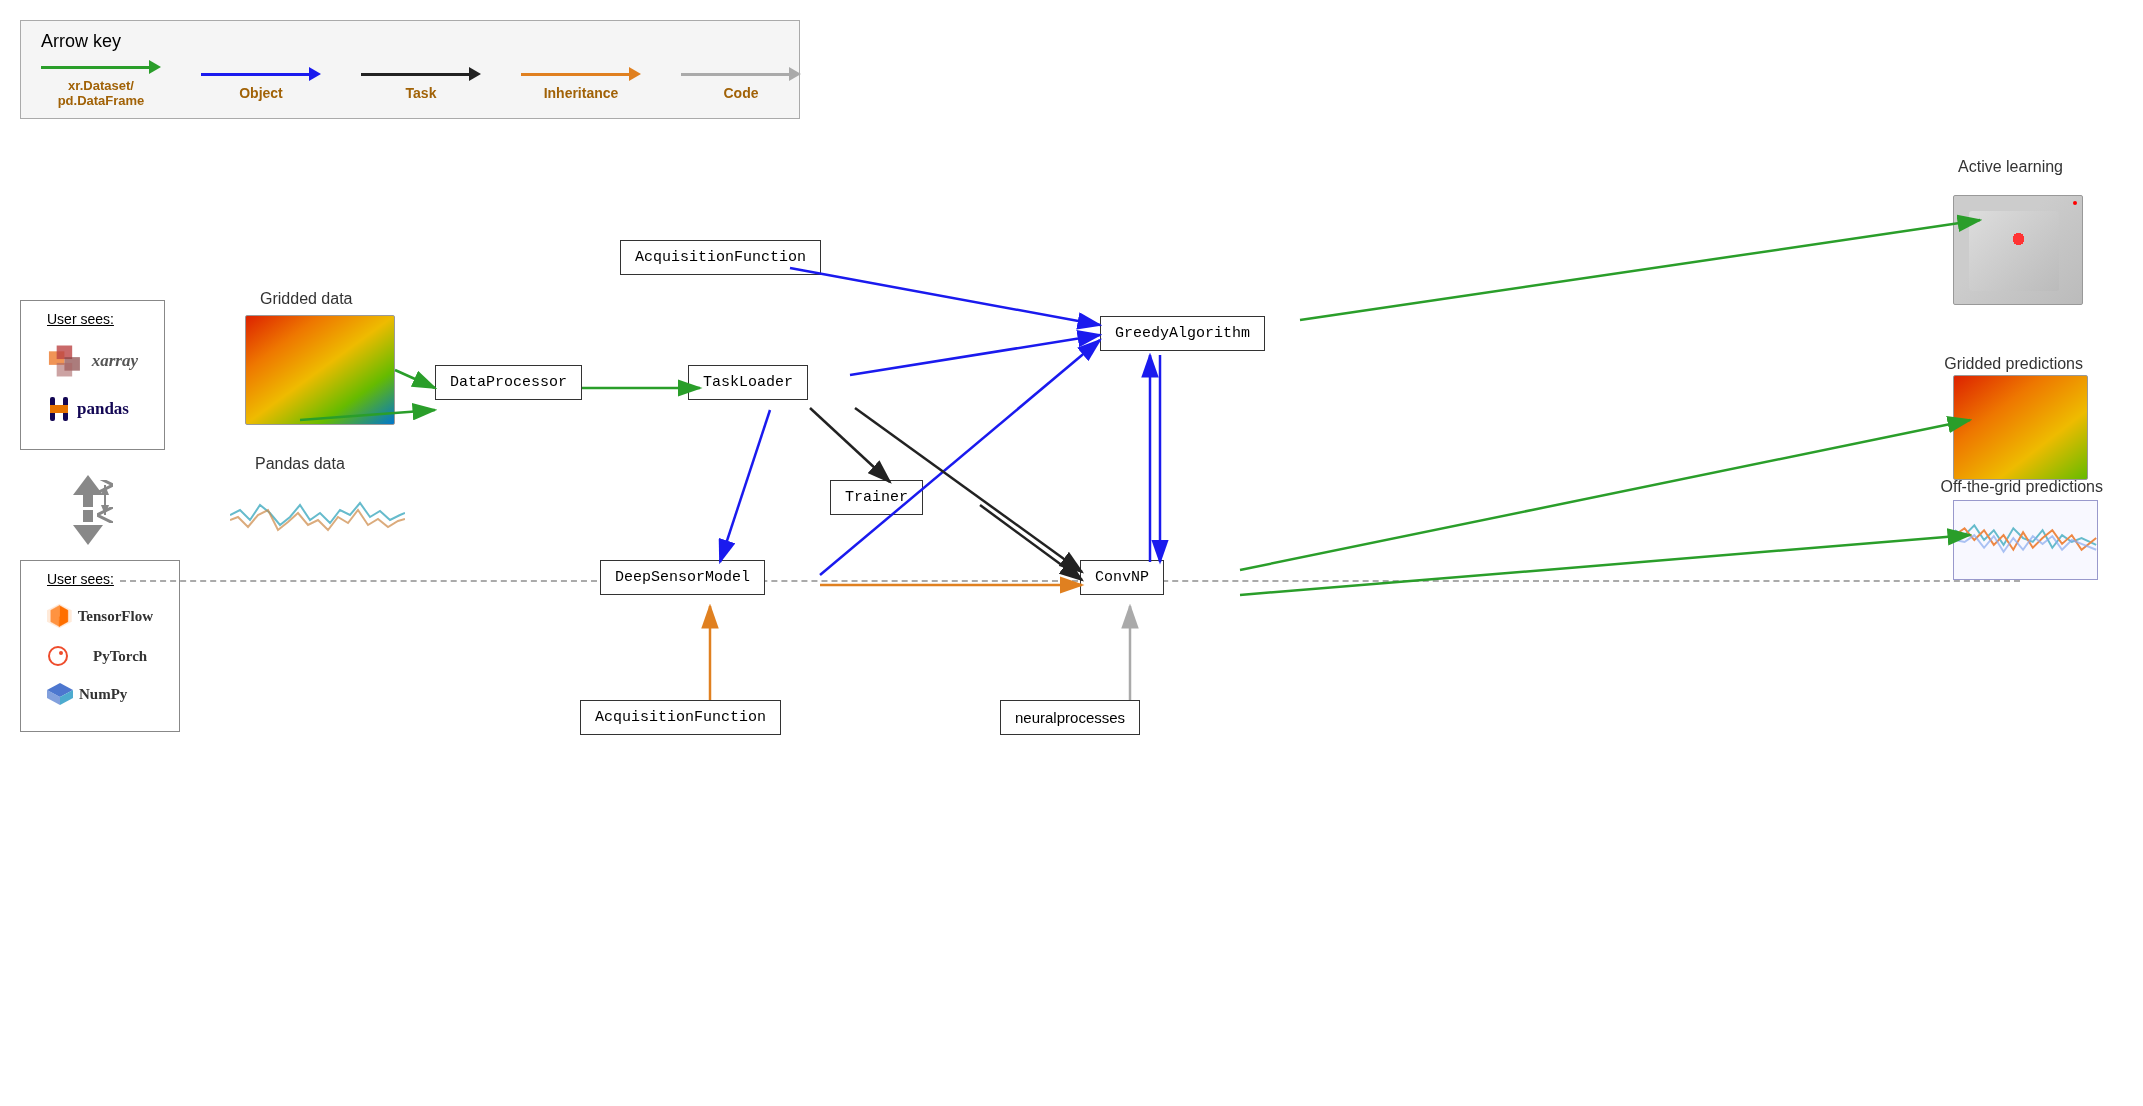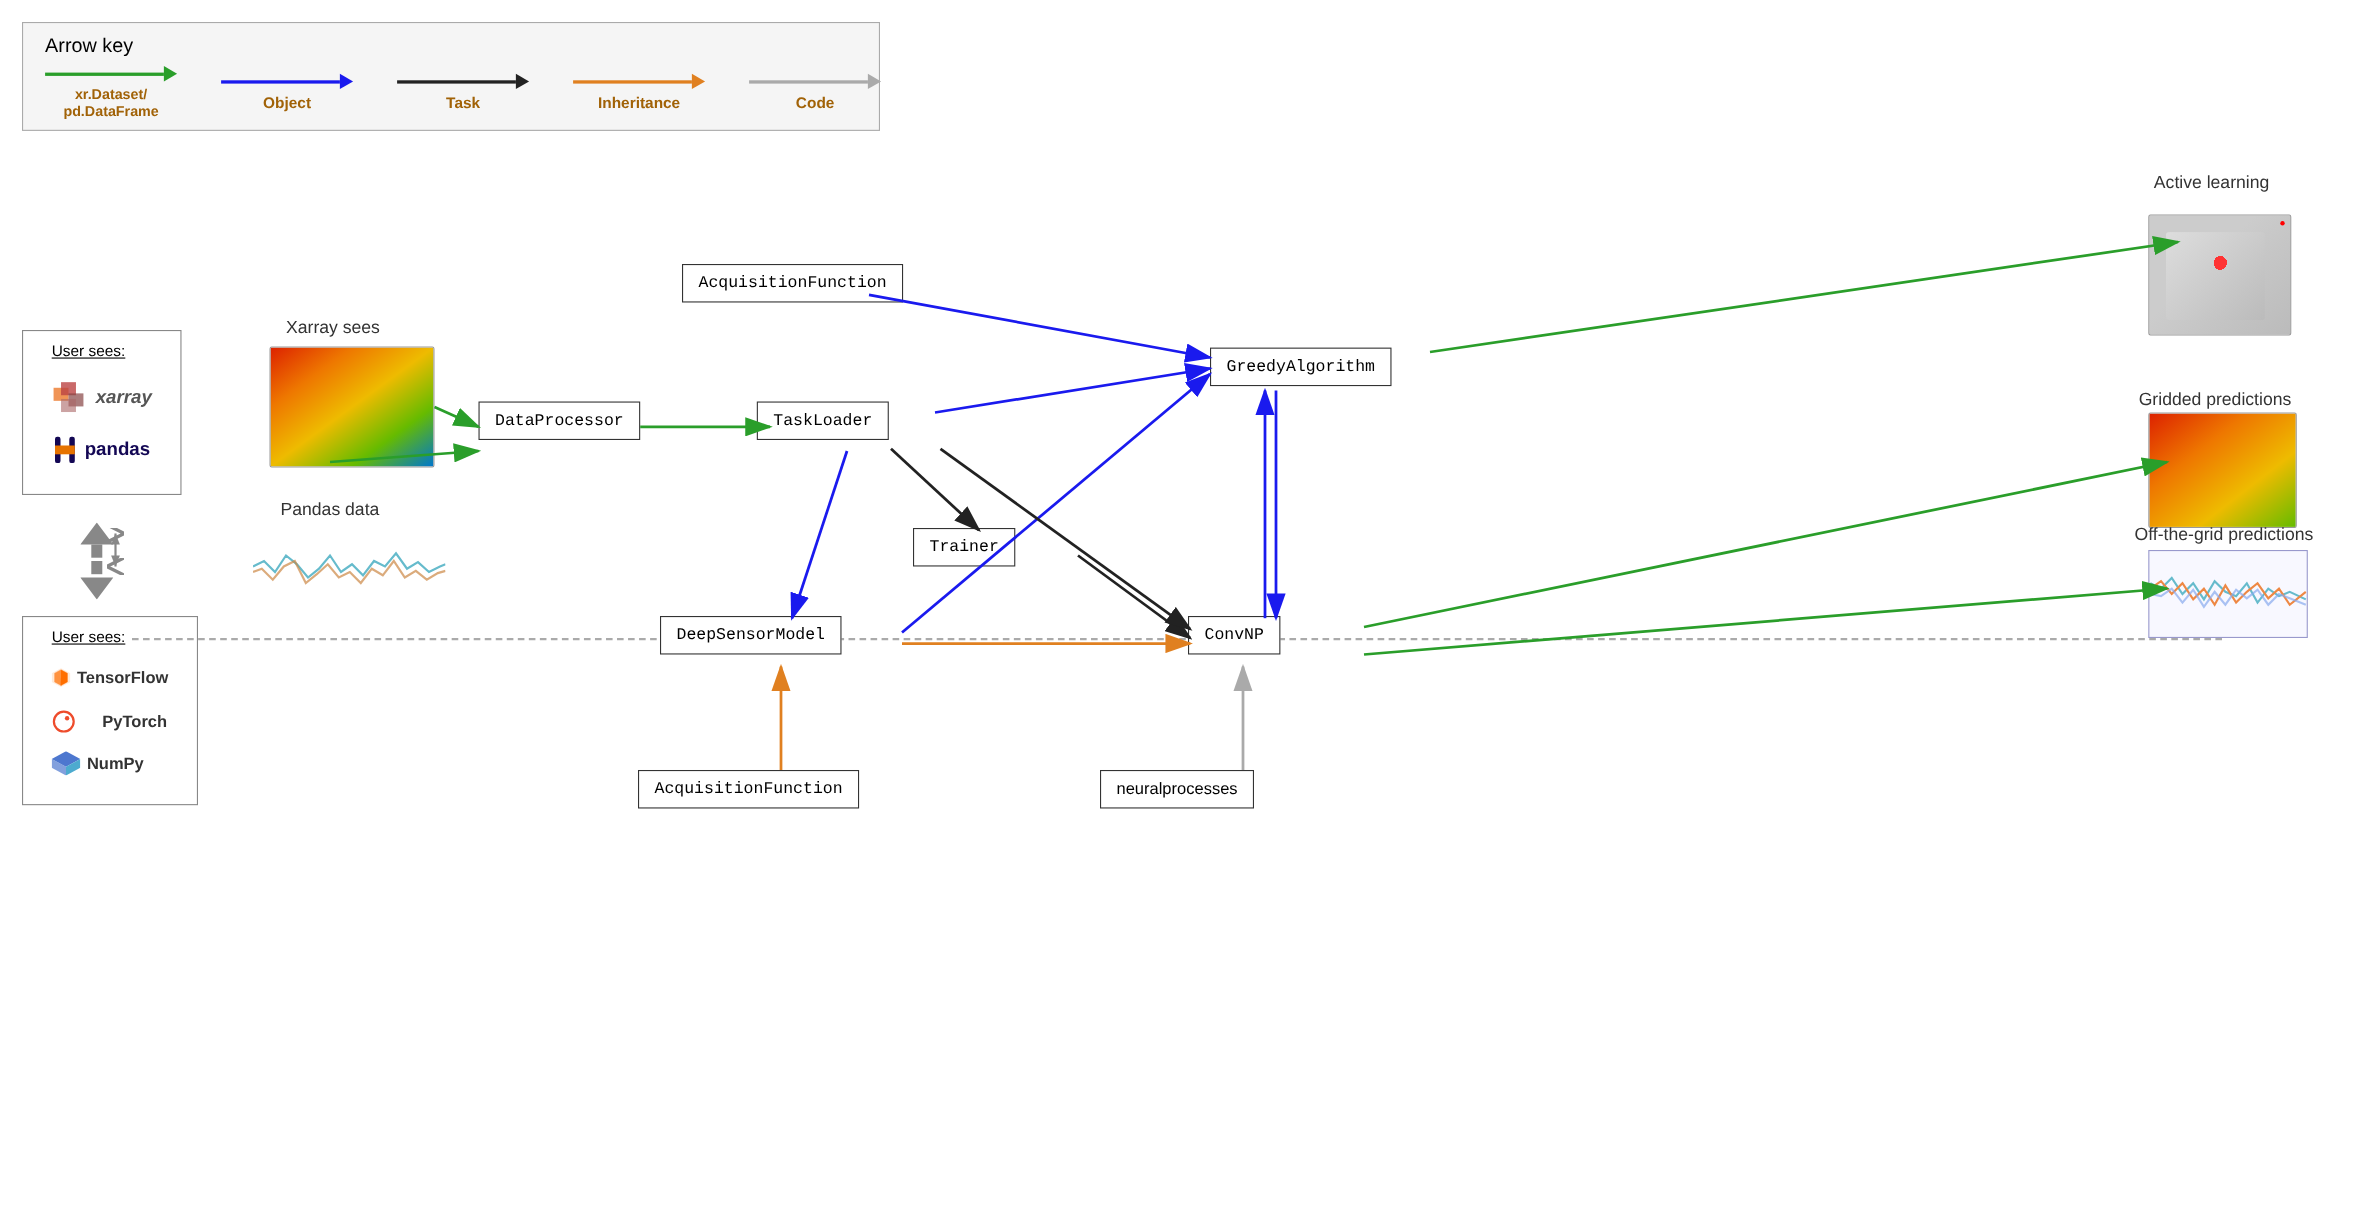--- a/index.html
+++ b/index.html
@@ -135,20 +135,21 @@
       height: 1106px;
       pointer-events: none;
     }
 
     
     .logo-item {
       display: flex;
       align-items: center;
       gap: 6px;
       margin: 16px 0;
+      font-family: Liberation Serif, serif;
     }
     .logo-text {
       font-size: 16px;
       font-weight: bold;
     }
 
     
     .dashed-line {
       position: absolute;
       border-top: 2px dashed #aaa;
@@ -275,21 +276,21 @@
   <div class="logo-item">
     <svg width="26" height="22" viewBox="0 0 26 22">
       <polygon points="13,0 26,7 13,14 0,7" fill="#4d77cf"></polygon>
       <polygon points="0,7 0,15 13,22 13,14" fill="#4d77cf" opacity="0.7"></polygon>
       <polygon points="26,7 26,15 13,22 13,14" fill="#4dabcf"></polygon>
     </svg>
     <span class="logo-text" style="color:#333;font-size:15px;">NumPy</span>
   </div>
 </div>
 
-<div class="label" style="left:260px;top:290px;font-size:16px;">Xarray sees</div>
+<div class="label" style="left:260px;top:290px;font-size:16px;">Gridded data</div>
 <div style="position:absolute;left:245px;top:315px;">
   <div style="width:150px;height:110px;background:linear-gradient(to bottom right, #dd2200, #ee7700, #eebb00, #66bb00, #0077cc);border:1px solid #999;border-radius:2px;"></div>
 </div>
 
 <div class="label" style="left:255px;top:455px;font-size:16px;">Pandas data</div>
 <div style="position:absolute;left:230px;top:475px;">
   <svg width="175" height="75" viewBox="0 0 175 75">
     <polyline points="0,40 10,35 20,45 30,30 40,38 50,50 60,42 70,30 80,45 90,38 100,48 110,35 120,40 130,28 140,42 150,36 160,45 170,40 175,38" fill="none" stroke="#66bbcc" stroke-width="2"></polyline>
     <polyline points="0,45 8,42 18,52 28,40 38,35 48,55 58,47 68,38 78,50 88,45 98,55 108,42 118,48 128,35 138,50 148,44 158,52 168,46 175,44" fill="none" stroke="#cc8844" stroke-width="2" opacity="0.7"></polyline>
   </svg>

